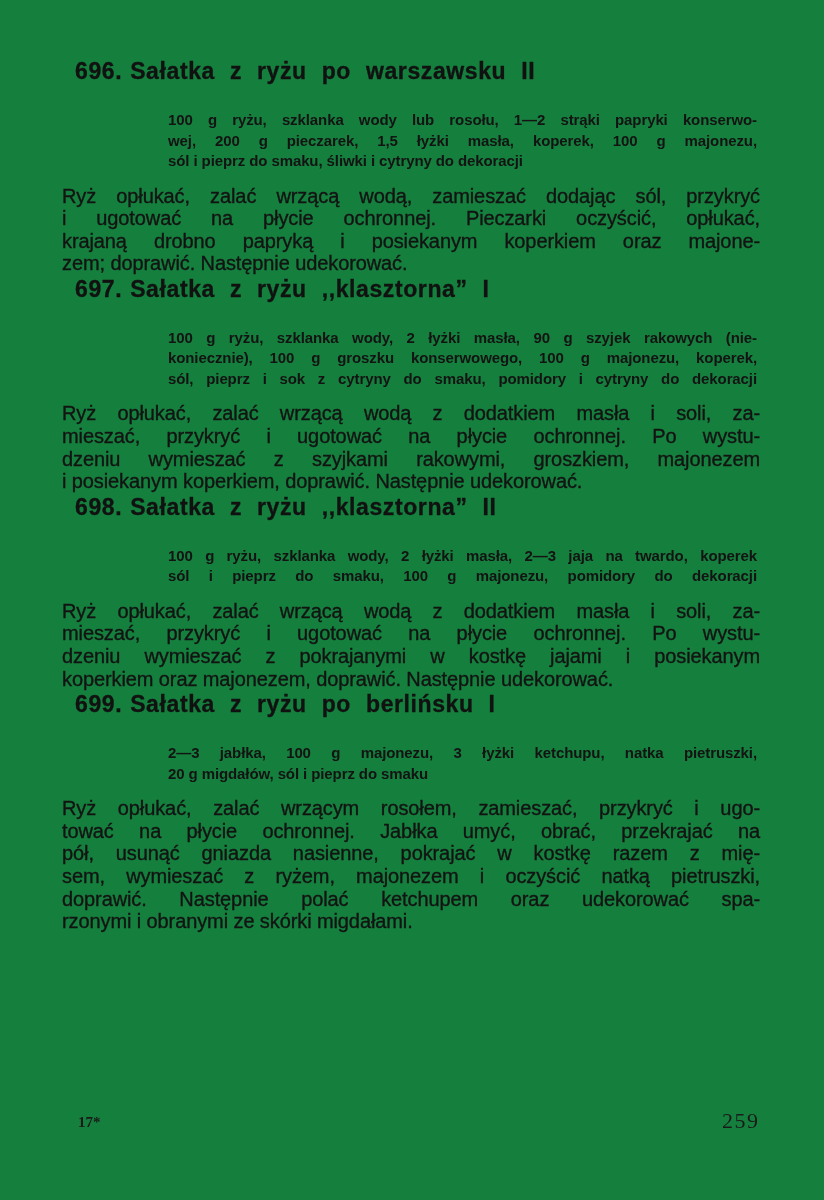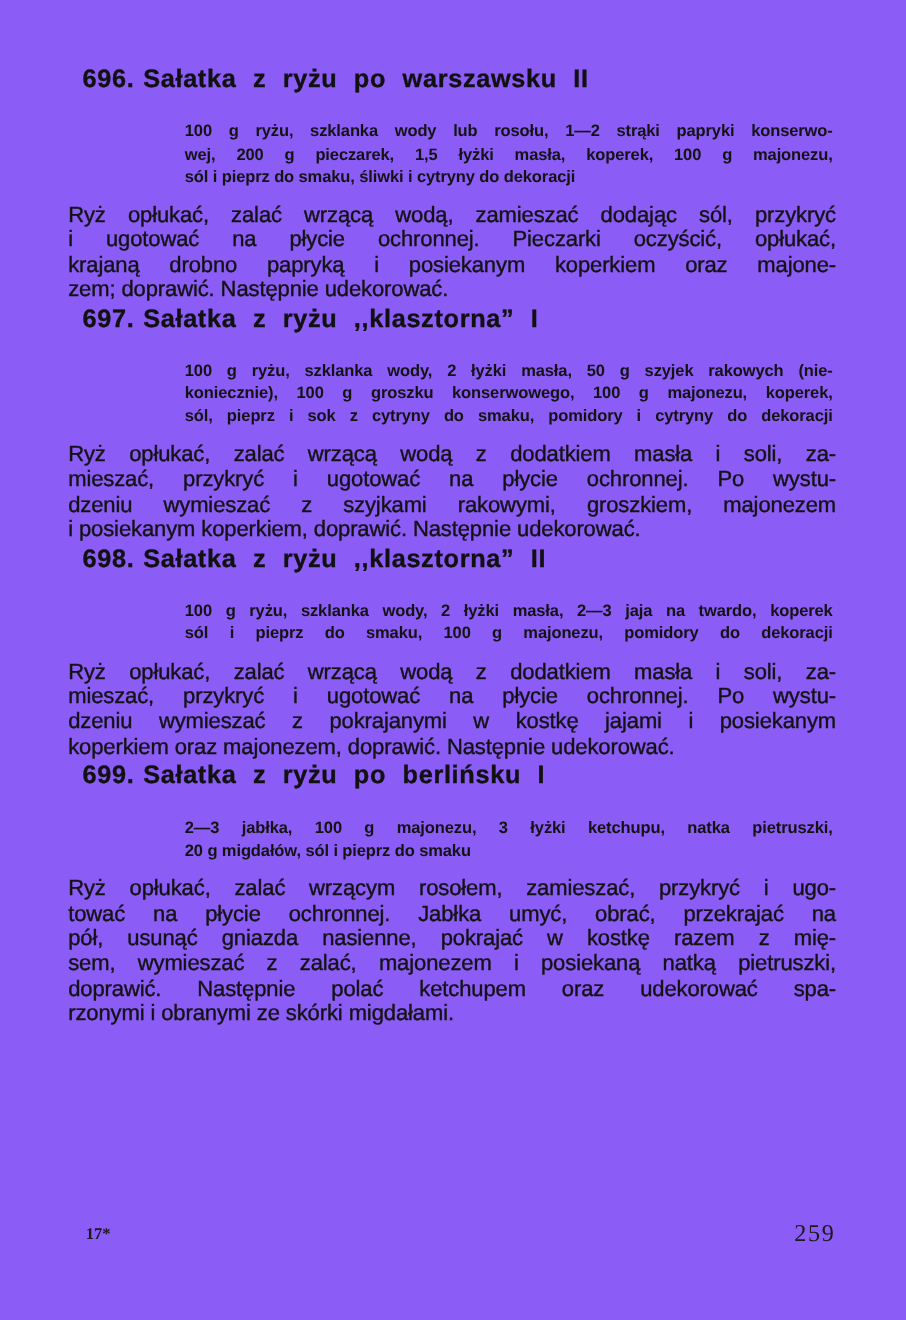--- a/index.html
+++ b/index.html
@@ -4,21 +4,21 @@
 <style>
   html, body {
     margin: 0;
     padding: 0;
     background: #ffffff;
   }
   .page {
     position: relative;
     width: 824px;
     height: 1200px;
-    background: #8b5cf6;
+    background: #15803d;
     overflow: hidden;
     font-family: "Liberation Sans", sans-serif;
     color: #151515;
   }
   .content {
     position: absolute;
     left: 62px;
     top: 57px;
     width: 698px;
   }
@@ -100,21 +100,21 @@
           <div class="jl">Ryż opłukać, zalać wrzącą wodą, zamieszać dodając sól, przykryć</div>
           <div class="jl">i ugotować na płycie ochronnej. Pieczarki oczyścić, opłukać,</div>
           <div class="jl">krajaną drobno papryką i posiekanym koperkiem oraz majone-</div>
           <div class="ll">zem; doprawić. Następnie udekorować.</div>
         </div>
   </section>
 
   <section class="recipe">
     <h2 class="rtitle"><span class="rnum">697.</span><span class="rname">Sałatka z ryżu ,,klasztorna” I</span></h2>
     <div class="ring">
-          <div class="jl">100 g ryżu, szklanka wody, 2 łyżki masła, 50 g szyjek rakowych (nie-</div>
+          <div class="jl">100 g ryżu, szklanka wody, 2 łyżki masła, 90 g szyjek rakowych (nie-</div>
           <div class="jl">koniecznie), 100 g groszku konserwowego, 100 g majonezu, koperek,</div>
           <div class="jl">sól, pieprz i sok z cytryny do smaku, pomidory i cytryny do dekoracji</div>
         </div>
     <div class="rbody">
           <div class="jl">Ryż opłukać, zalać wrzącą wodą z dodatkiem masła i soli, za-</div>
           <div class="jl">mieszać, przykryć i ugotować na płycie ochronnej. Po wystu-</div>
           <div class="jl">dzeniu wymieszać z szyjkami rakowymi, groszkiem, majonezem</div>
           <div class="ll">i posiekanym koperkiem, doprawić. Następnie udekorować.</div>
         </div>
   </section>
@@ -136,21 +136,21 @@
   <section class="recipe">
     <h2 class="rtitle"><span class="rnum">699.</span><span class="rname">Sałatka z ryżu po berlińsku I</span></h2>
     <div class="ring">
           <div class="jl">2—3 jabłka, 100 g majonezu, 3 łyżki ketchupu, natka pietruszki,</div>
           <div class="ll">20 g migdałów, sól i pieprz do smaku</div>
         </div>
     <div class="rbody">
           <div class="jl">Ryż opłukać, zalać wrzącym rosołem, zamieszać, przykryć i ugo-</div>
           <div class="jl">tować na płycie ochronnej. Jabłka umyć, obrać, przekrajać na</div>
           <div class="jl">pół, usunąć gniazda nasienne, pokrajać w kostkę razem z mię-</div>
-          <div class="jl">sem, wymieszać z zalać, majonezem i posiekaną natką pietruszki,</div>
+          <div class="jl">sem, wymieszać z ryżem, majonezem i oczyścić natką pietruszki,</div>
           <div class="jl">doprawić. Następnie polać ketchupem oraz udekorować spa-</div>
           <div class="ll">rzonymi i obranymi ze skórki migdałami.</div>
         </div>
   </section>
 </div>
 
 
   <div class="footnote-mark">17*</div>
 
   <div class="page-number">259</div>

